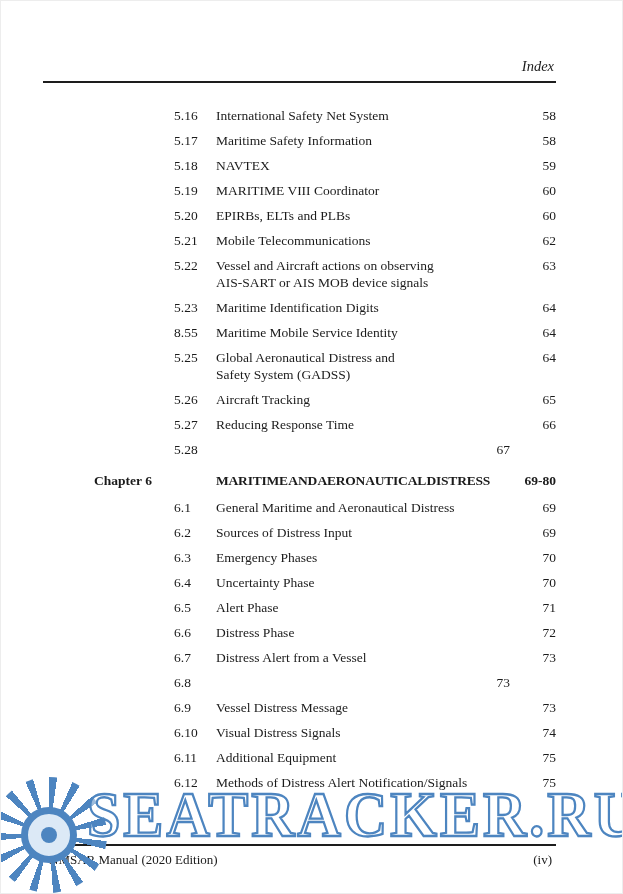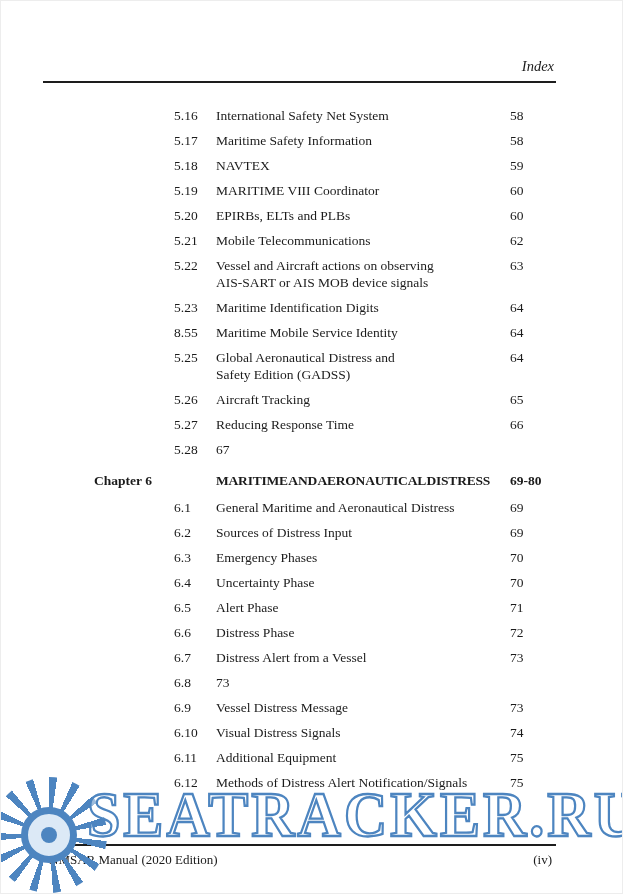--- a/index.html
+++ b/index.html
@@ -23,21 +23,21 @@
   .toc{position:absolute;top:106px;left:45px;right:66px;}
   .row{
     display:grid;
     grid-template-columns:80px 42px 1fr 46px;
     align-items:start;
     font-size:13.5px;line-height:17px;
     margin-bottom:8px;
     margin-left:48px;
   }
   .col-title{white-space:pre-line;padding-right:6px;}
-  .col-page{text-align:left;}
+  .col-page{text-align:right;}
   .row.chapter{font-weight:bold;margin-top:14px;margin-bottom:10px;}
   .row.chapter .col-title{letter-spacing:-0.2px;word-spacing:-2px;}
   .footer{
     position:absolute;top:851px;left:48px;right:70px;
     display:flex;justify-content:space-between;
     font-size:13px;
   }
   .watermark{
     position:absolute;left:0;top:778px;right:16px;height:116px;
     pointer-events:none;
@@ -128,21 +128,21 @@
     <div class="row">
     <span class="col-label"></span>
     <span class="col-num">8.55</span>
     <span class="col-title">Maritime Mobile Service Identity</span>
     <span class="col-page">64</span>
   </div>
     <div class="row">
     <span class="col-label"></span>
     <span class="col-num">5.25</span>
     <span class="col-title">Global Aeronautical Distress and
-Safety Edition (GADSS)</span>
+Safety System (GADSS)</span>
     <span class="col-page">64</span>
   </div>
     <div class="row">
     <span class="col-label"></span>
     <span class="col-num">5.26</span>
     <span class="col-title">Aircraft Tracking</span>
     <span class="col-page">65</span>
   </div>
     <div class="row">
     <span class="col-label"></span>

